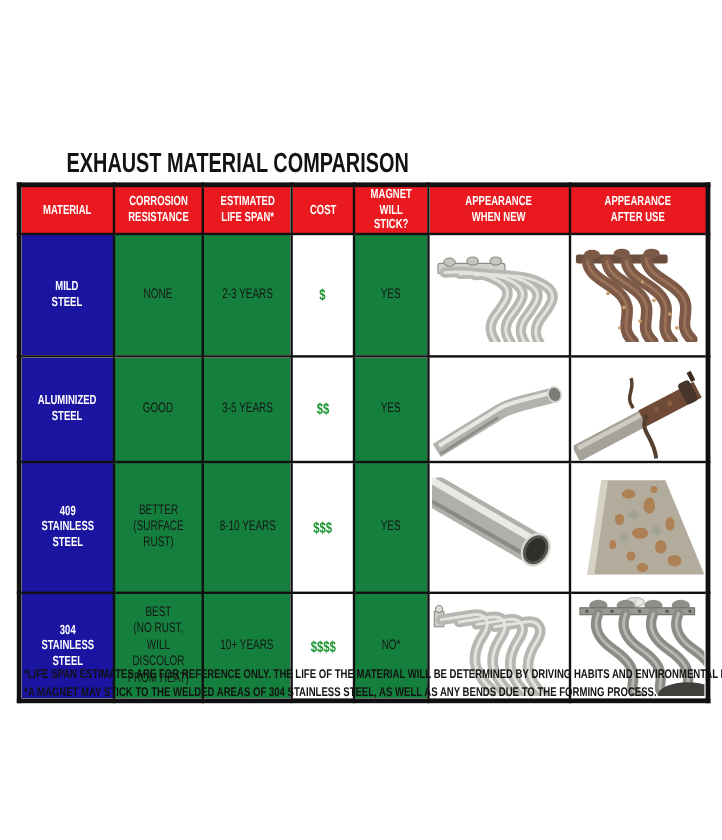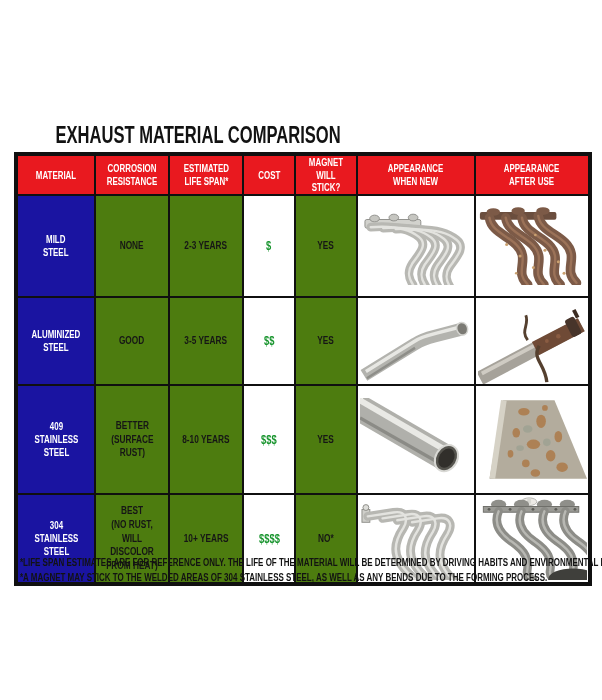--- a/index.html
+++ b/index.html
@@ -11,21 +11,21 @@
       white-space:pre-line;}
   table.cmp{position:absolute;left:14px;top:152px;width:574px;
             border-collapse:collapse;table-layout:fixed;
             border:4px solid #101010;}
   table.cmp th, table.cmp td{border:2px solid #101010;padding:0;
             text-align:center;vertical-align:middle;overflow:hidden;}
   th.hd{background:#e9191f;color:#ffffff;font-size:11px;font-weight:bold;}
   th.hd .cx{line-height:1.15;}
   td.mat{background:#1a14a1;color:#ffffff;font-size:11px;font-weight:bold;}
   td.mat .cx{line-height:1.2;}
-  td.val{background:#4d7c0f;color:#161616;font-size:11.5px;font-weight:bold;}
+  td.val{background:#15803d;color:#161616;font-size:11.5px;font-weight:normal;}
   td.val .cx{line-height:1.2;}
   td.cost{background:#ffffff;color:#17942d;font-size:13px;font-weight:bold;}
   td.photo{background:#ffffff;padding:0;}
   td.photo svg{display:block;margin:0 auto;}
   .footnotes{position:absolute;left:20px;top:555px;color:#121212;
              font-size:10.5px;font-weight:bold;}
   .fn{transform:scaleX(0.76);transform-origin:0 50%;white-space:nowrap;
       line-height:1.4;}
 </style>
 </head>

